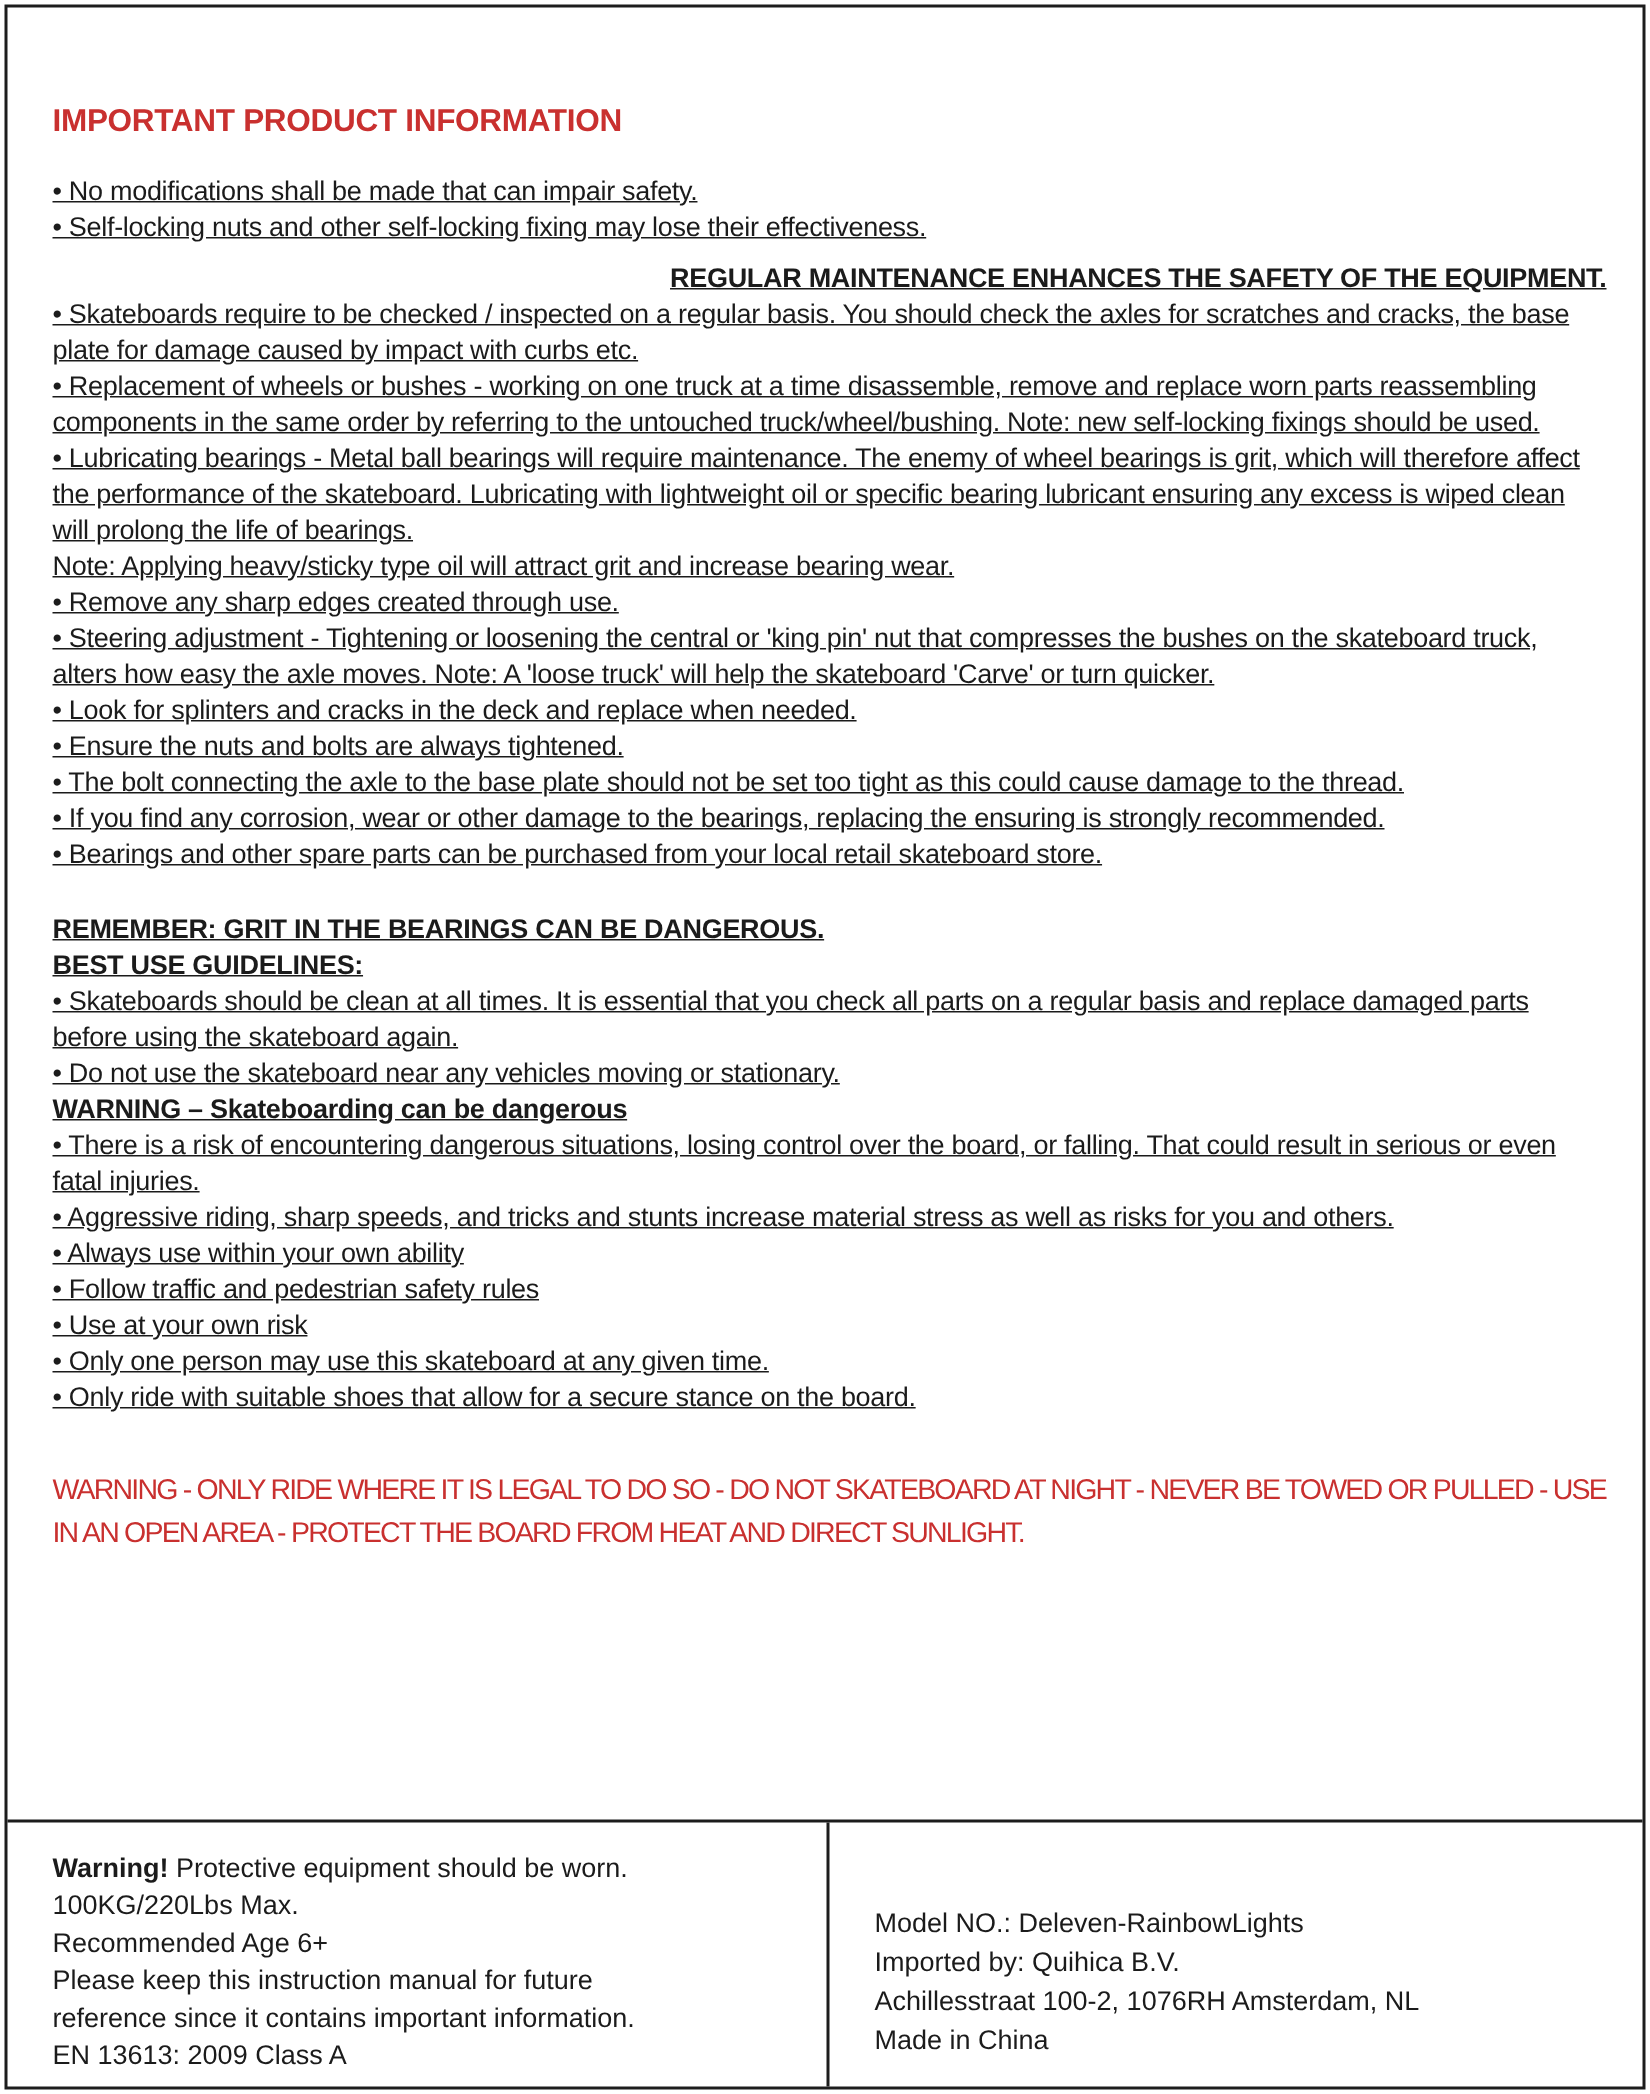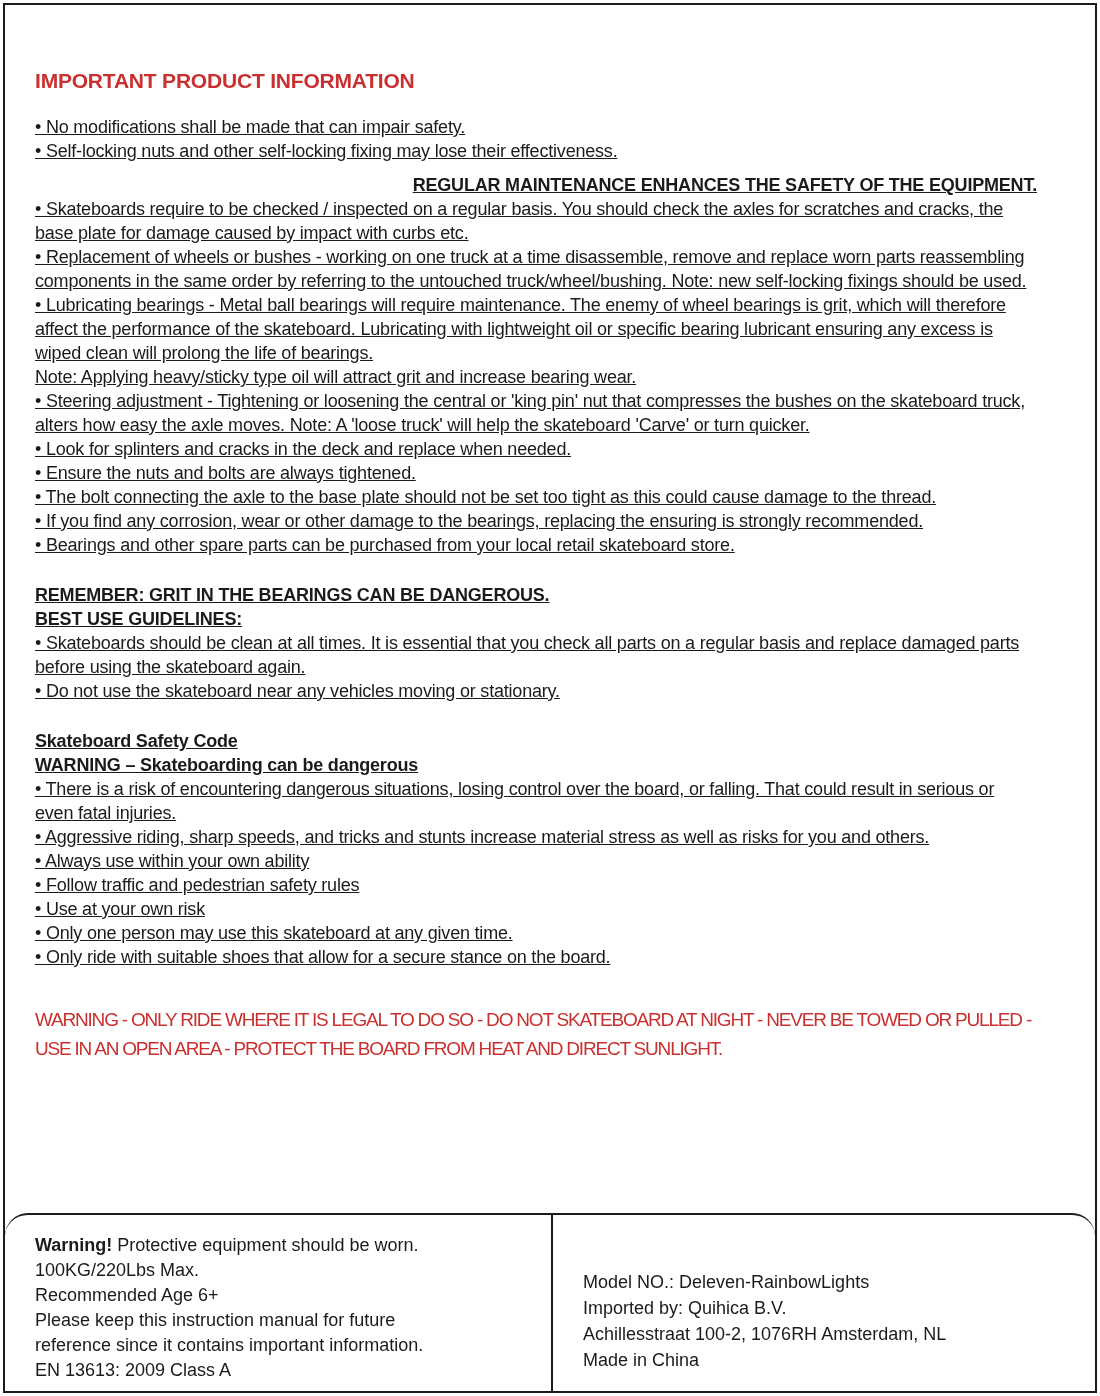--- a/index.html
+++ b/index.html
@@ -10,21 +10,21 @@
     -webkit-font-smoothing:antialiased;
   }
   .sheet{
     position:absolute;left:3px;top:3px;right:3px;bottom:3px;
     border:2px solid #1c1c1c;
     display:flex;flex-direction:column;
     background:#fff;
   }
   .main{
     flex:1 1 auto;
-    padding:64px 58px 0 30px;
+    padding:64px 24px 0 30px;
     overflow:hidden;
   }
   .red-title{
     font-size:21px;font-weight:bold;line-height:24px;
     color:#c9302f;letter-spacing:-0.2px;
     margin:0 0 22px 0;
   }
   .line{
     font-size:18px;line-height:24px;letter-spacing:-0.2px;
     margin:0;
@@ -37,21 +37,20 @@
     margin:36px 0 0 0;
     font-size:19px;font-weight:normal;line-height:29px;
     letter-spacing:-1.2px;
     color:#c9302f;
   }
   .footer{
     flex:0 0 auto;
     height:176px;
     border-top:2px solid #1c1c1c;
     display:flex;
-    border-radius:23px;
   }
   .footer-left{
     width:548px;
     border-right:2px solid #1c1c1c;
     padding:18px 16px 0 30px;
     box-sizing:border-box;
   }
   .footer-right{
     flex:1 1 auto;
     padding:54px 16px 0 30px;
@@ -71,33 +70,33 @@
     <h1 class="red-title">IMPORTANT PRODUCT INFORMATION</h1>
 
     <p class="line">• No modifications shall be made that can impair safety.</p>
     <p class="line">• Self-locking nuts and other self-locking fixing may lose their effectiveness.</p>
 
     <p class="line bold gap-sm">REGULAR MAINTENANCE ENHANCES THE SAFETY OF THE EQUIPMENT.</p>
     <p class="line">• Skateboards require to be checked / inspected on a regular basis. You should check the axles for scratches and cracks, the base plate for damage caused by impact with curbs etc.</p>
     <p class="line">• Replacement of wheels or bushes - working on one truck at a time disassemble, remove and replace worn parts reassembling components in the same order by referring to the untouched truck/wheel/bushing. Note: new self-locking fixings should be used.</p>
     <p class="line">• Lubricating bearings - Metal ball bearings will require maintenance. The enemy of wheel bearings is grit, which will therefore affect the performance of the skateboard. Lubricating with lightweight oil or specific bearing lubricant ensuring any excess is wiped clean will prolong the life of bearings.</p>
     <p class="line">Note: Applying heavy/sticky type oil will attract grit and increase bearing wear.</p>
+    <p class="line">• Remove any sharp edges created through use.</p>
     <p class="line">• Steering adjustment - Tightening or loosening the central or 'king pin' nut that compresses the bushes on the skateboard truck, alters how easy the axle moves. Note: A 'loose truck' will help the skateboard 'Carve' or turn quicker.</p>
     <p class="line">• Look for splinters and cracks in the deck and replace when needed.</p>
     <p class="line">• Ensure the nuts and bolts are always tightened.</p>
     <p class="line">• The bolt connecting the axle to the base plate should not be set too tight as this could cause damage to the thread.</p>
     <p class="line">• If you find any corrosion, wear or other damage to the bearings, replacing the ensuring is strongly recommended.</p>
     <p class="line">• Bearings and other spare parts can be purchased from your local retail skateboard store.</p>
 
     <p class="line bold gap-md">REMEMBER: GRIT IN THE BEARINGS CAN BE DANGEROUS.</p>
     <p class="line bold">BEST USE GUIDELINES:</p>
     <p class="line">• Skateboards should be clean at all times. It is essential that you check all parts on a regular basis and replace damaged parts before using the skateboard again.</p>
     <p class="line">• Do not use the skateboard near any vehicles moving or stationary.</p>
 
-    <p class="line bold gap-md">Skateboard Safety Code</p>
     <p class="line bold">WARNING – Skateboarding can be dangerous</p>
     <p class="line">• There is a risk of encountering dangerous situations, losing control over the board, or falling. That could result in serious or even fatal injuries.</p>
     <p class="line">• Aggressive riding, sharp speeds, and tricks and stunts increase material stress as well as risks for you and others.</p>
     <p class="line">• Always use within your own ability</p>
     <p class="line">• Follow traffic and pedestrian safety rules</p>
     <p class="line">• Use at your own risk</p>
     <p class="line">• Only one person may use this skateboard at any given time.</p>
     <p class="line">• Only ride with suitable shoes that allow for a secure stance on the board.</p>
 
     <p class="red-warning">WARNING - ONLY RIDE WHERE IT IS LEGAL TO DO SO - DO NOT SKATEBOARD AT NIGHT - NEVER BE TOWED OR PULLED - USE IN AN OPEN AREA - PROTECT THE BOARD FROM HEAT AND DIRECT SUNLIGHT.</p>

